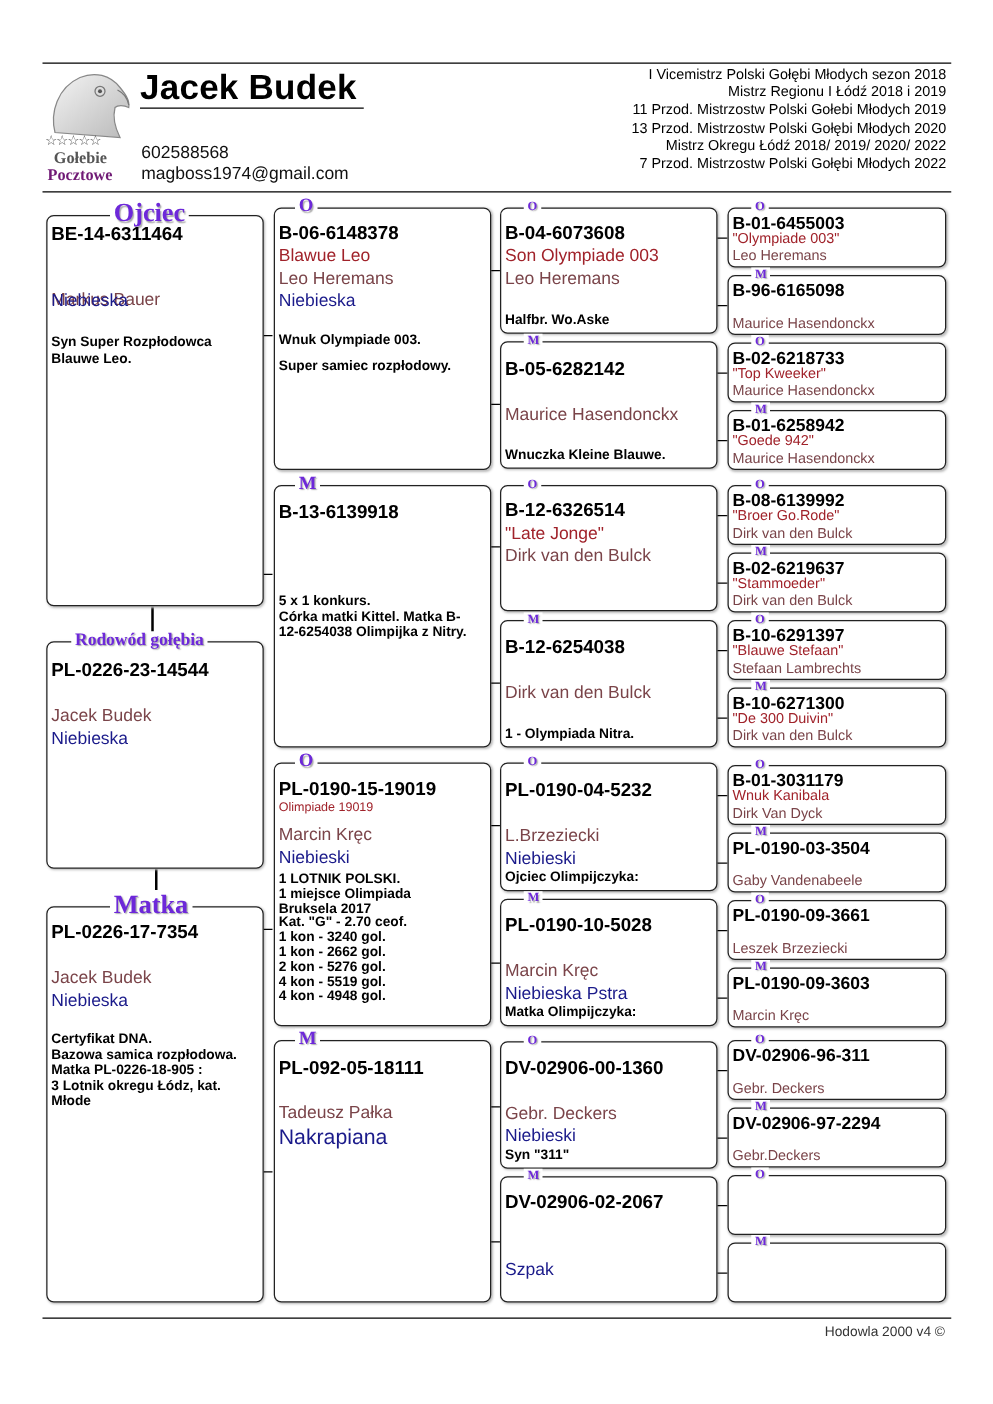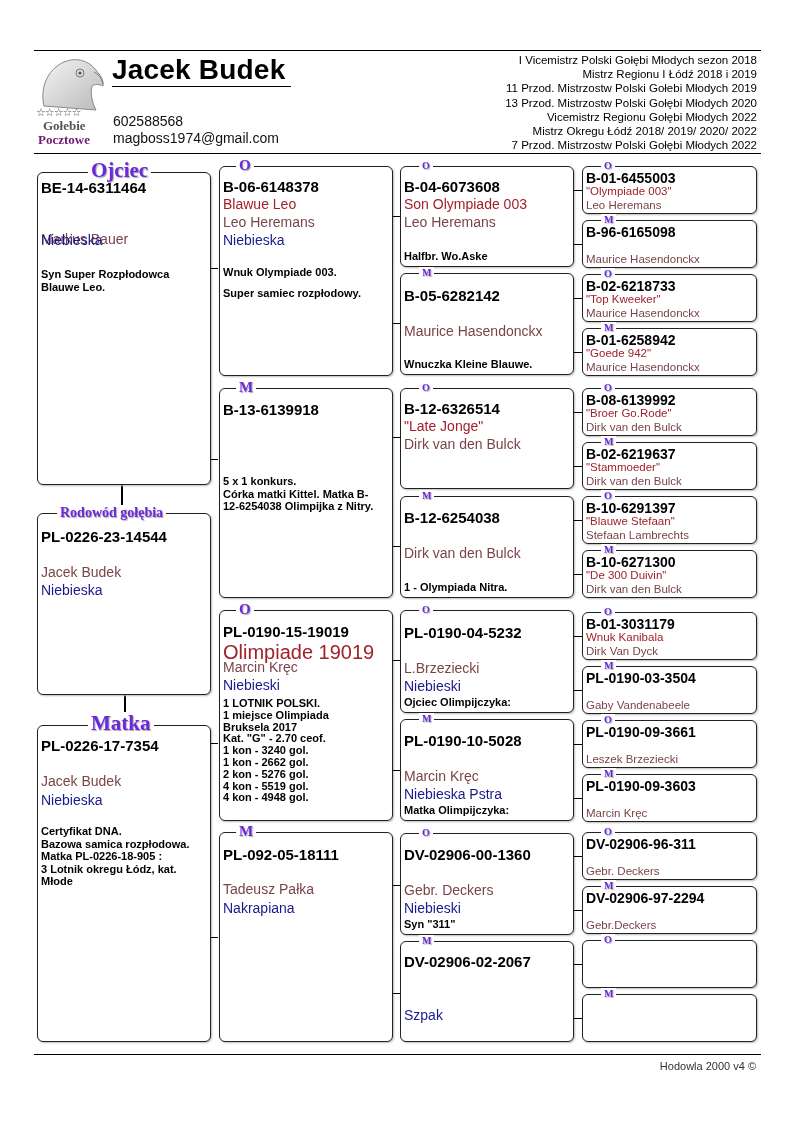--- a/index.html
+++ b/index.html
@@ -54,21 +54,20 @@
 <div class="owner-name">Jacek Budek</div>
 <div class="owner-line"></div>
 <div class="owner-phone">602588568</div>
 <div class="owner-email">magboss1974@gmail.com</div>
 
 <div class="titles">
   <div>I Vicemistrz Polski Gołębi Młodych sezon 2018</div>
   <div>Mistrz Regionu I Łódź 2018 i 2019</div>
   <div>11 Przod. Mistrzostw Polski Gołebi Młodych 2019</div>
   <div>13 Przod. Mistrzostw Polski Gołębi Młodych 2020</div>
-  <div>Vicemistrz Regionu Gołębi Młodych 2022</div>
   <div>Mistrz Okregu Łódź 2018/  2019/  2020/ 2022</div>
   <div>7 Przod. Mistrzostw Polski Gołębi Młodych 2022</div>
 </div>
 
 <div class="ln" style="left:121px;top:485px;width:2px;height:28px;"></div>
 <div class="ln" style="left:124px;top:695px;width:2px;height:24px;"></div>
 
 <div class="card" style="left:37px;top:172px;width:174px;height:313px;">
   <span class="lbl big" style="left:50px;">Ojciec</span>
   <div class="r ring" style="top:6px;">BE-14-6311464</div>
@@ -125,41 +124,41 @@
   <div class="r nt" style="top:86px;">
     <div>5 x 1 konkurs.</div>
     <div>Córka matki Kittel. Matka B-</div>
     <div>12-6254038 Olimpijka z Nitry.</div>
   </div>
 </div>
 
 <div class="card" style="left:219px;top:610px;width:174px;height:211px;">
   <span class="lbl sm" style="left:16px;">O</span>
   <div class="r ring" style="top:12px;">PL-0190-15-19019</div>
-  <div class="r nm" style="top:30px;font-size:20px;">Olimpiade 19019</div>
+  <div class="r nm" style="top:30px;font-size:10px;">Olimpiade 19019</div>
   <div class="r br" style="top:48px;font-size:14px;">Marcin Kręc</div>
   <div class="r cl" style="top:66px;font-size:14px;">Niebieski</div>
   <div class="r nt" style="top:87px;line-height:11.8px;">
     <div>1 LOTNIK POLSKI.</div>
     <div>1 miejsce Olimpiada</div>
     <div>Bruksela 2017</div>
     <div>Kat. "G" - 2.70 ceof.</div>
     <div>1 kon - 3240 gol.</div>
     <div>1 kon - 2662 gol.</div>
     <div>2 kon - 5276 gol.</div>
     <div>4 kon - 5519 gol.</div>
     <div>4 kon - 4948 gol.</div>
   </div>
 </div>
 
 <div class="card" style="left:219px;top:832px;width:174px;height:210px;">
   <span class="lbl sm" style="left:16px;">M</span>
   <div class="r ring" style="top:13px;">PL-092-05-18111</div>
   <div class="r br" style="top:48px;font-size:14px;">Tadeusz Pałka</div>
-  <div class="r cl" style="top:67px;font-size:14px;">Nakrapiana</div>
+  <div class="r cl" style="top:67px;font-size:17px;">Nakrapiana</div>
 </div>
 
 <div class="ln" style="left:393px;top:216px;width:7px;height:1px;"></div>
 <div class="ln" style="left:393px;top:323px;width:7px;height:1px;"></div>
 <div class="ln" style="left:393px;top:437px;width:7px;height:1px;"></div>
 <div class="ln" style="left:393px;top:546px;width:7px;height:1px;"></div>
 <div class="ln" style="left:393px;top:660px;width:7px;height:1px;"></div>
 <div class="ln" style="left:393px;top:770px;width:7px;height:1px;"></div>
 <div class="ln" style="left:393px;top:885px;width:7px;height:1px;"></div>
 <div class="ln" style="left:393px;top:993px;width:7px;height:1px;"></div>

